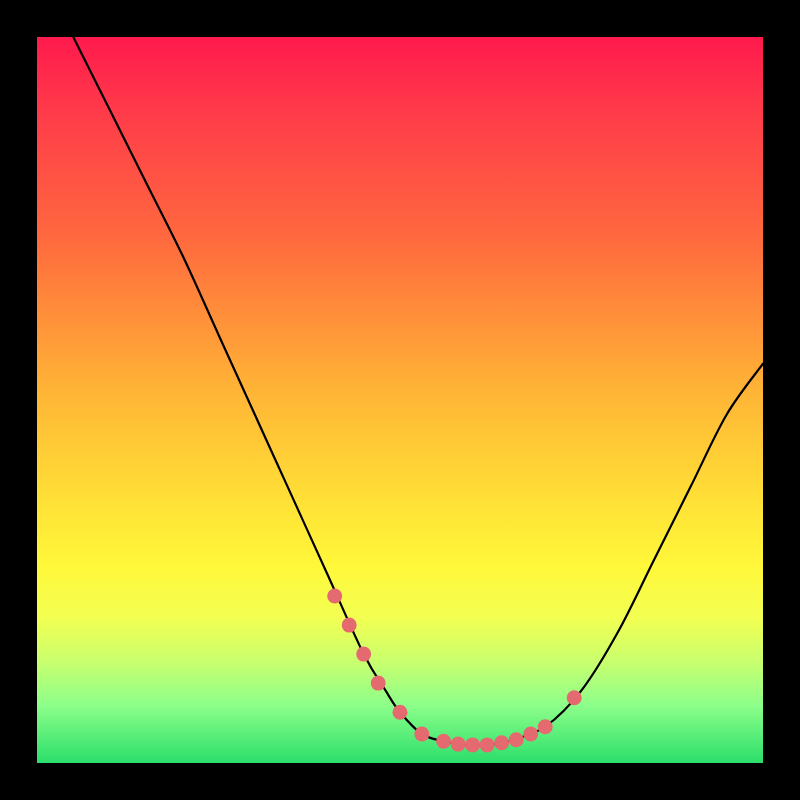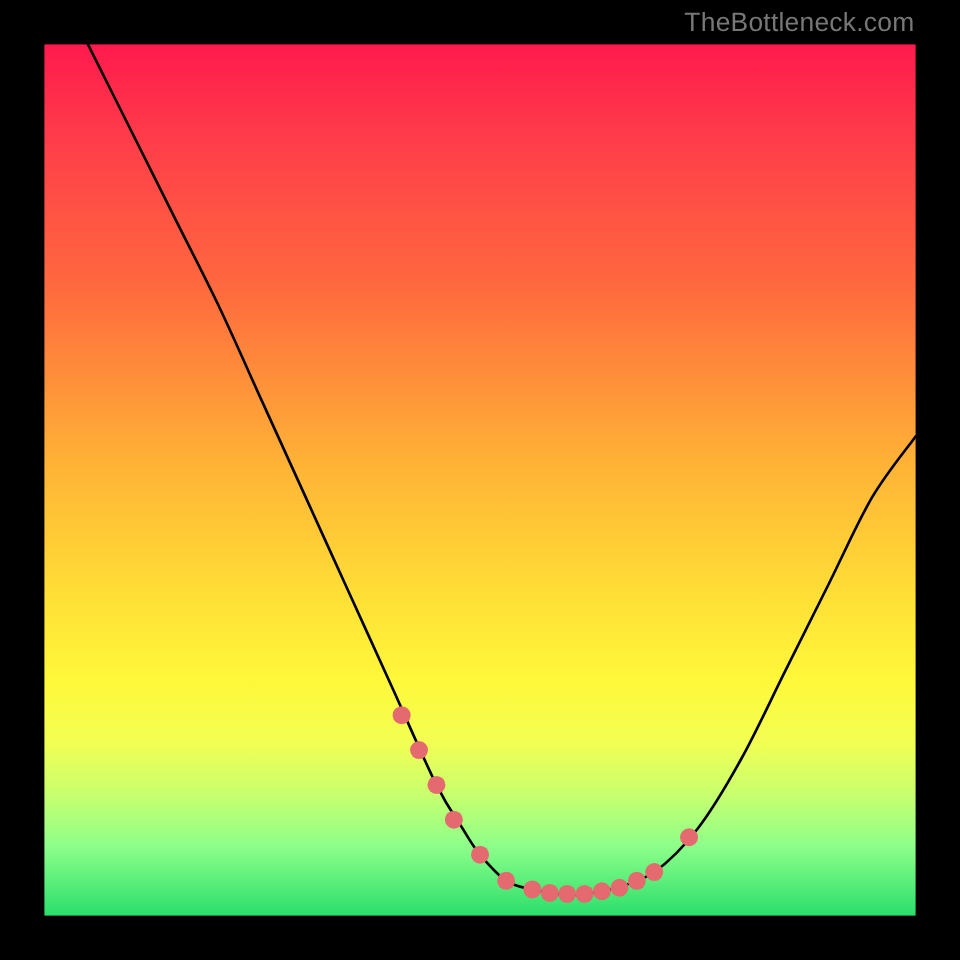--- a/index.html
+++ b/index.html
@@ -54,21 +54,20 @@
     top: 0;
   }
 </style>
 </head>
 <body>
 
 <div class="frame">
 
   <div class="plot-area"></div>
 
-  <div class="attribution">TheBottleneck.com</div>
 
   <svg class="curve" width="800" height="800" viewBox="0 0 800 800">
     <path id="curve-path" fill="none" stroke="#000" stroke-width="2.2" stroke-linecap="round" d="M 73.3 37.0 C 79.4 49.1, 97.5 85.4, 109.6 109.6 C 121.7 133.8, 133.8 158.0, 145.9 182.2 C 158.0 206.4, 170.1 229.4, 182.2 254.8 C 194.3 280.2, 206.4 308.0, 218.5 334.7 C 230.6 361.3, 242.7 387.9, 254.8 414.5 C 266.9 441.1, 279.0 467.8, 291.1 494.4 C 303.2 521.0, 315.3 547.6, 327.4 574.2 C 339.5 600.9, 354.0 634.7, 363.7 654.1 C 373.4 673.5, 379.4 680.7, 385.5 690.4 C 391.5 700.1, 393.9 704.9, 400.0 712.2 C 406.1 719.4, 414.5 729.1, 421.8 734.0 C 429.0 738.8, 436.3 739.4, 443.6 741.2 C 450.8 743.0, 458.1 744.2, 465.3 744.9 C 472.6 745.5, 479.9 745.5, 487.1 744.9 C 494.4 744.2, 499.2 744.2, 508.9 741.2 C 518.6 738.2, 533.1 735.2, 545.2 726.7 C 557.3 718.2, 569.4 706.1, 581.5 690.4 C 593.6 674.7, 605.7 654.1, 617.8 632.3 C 629.9 610.5, 642.0 583.9, 654.1 559.7 C 666.2 535.5, 678.3 511.3, 690.4 487.1 C 702.5 462.9, 714.6 435.1, 726.7 414.5 C 738.8 394.0, 757.0 372.2, 763.0 363.7"></path>
     <g id="markers-group">
         <circle cx="334.7" cy="596.0" r="7.5" fill="#e46a6f"></circle>
         <circle cx="349.2" cy="625.1" r="7.5" fill="#e46a6f"></circle>
         <circle cx="363.7" cy="654.1" r="7.5" fill="#e46a6f"></circle>
         <circle cx="378.2" cy="683.1" r="7.5" fill="#e46a6f"></circle>
         <circle cx="400.0" cy="712.2" r="7.5" fill="#e46a6f"></circle>
         <circle cx="421.8" cy="734.0" r="7.5" fill="#e46a6f"></circle>

